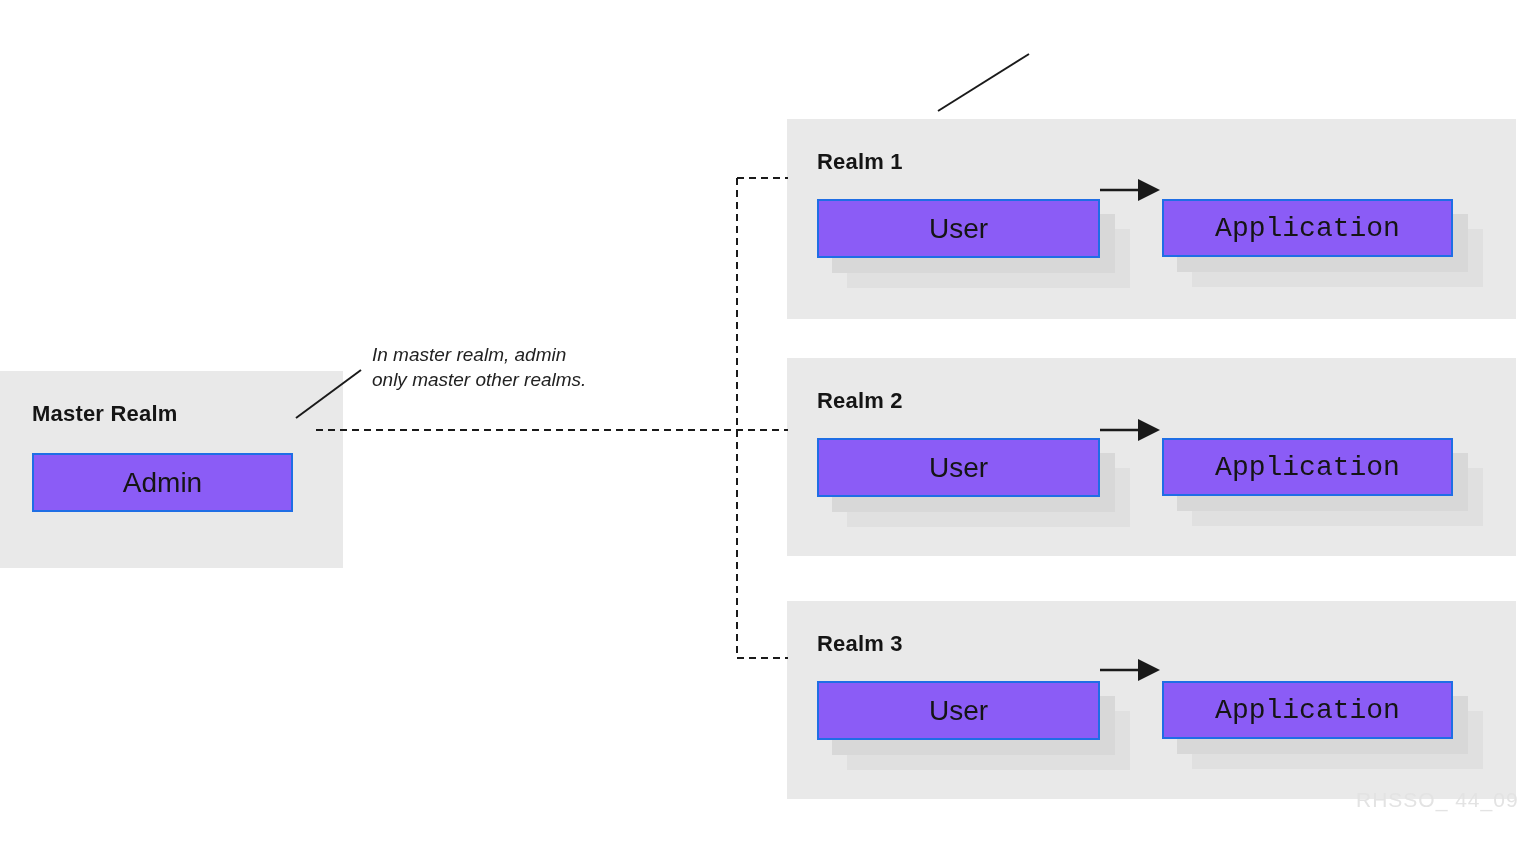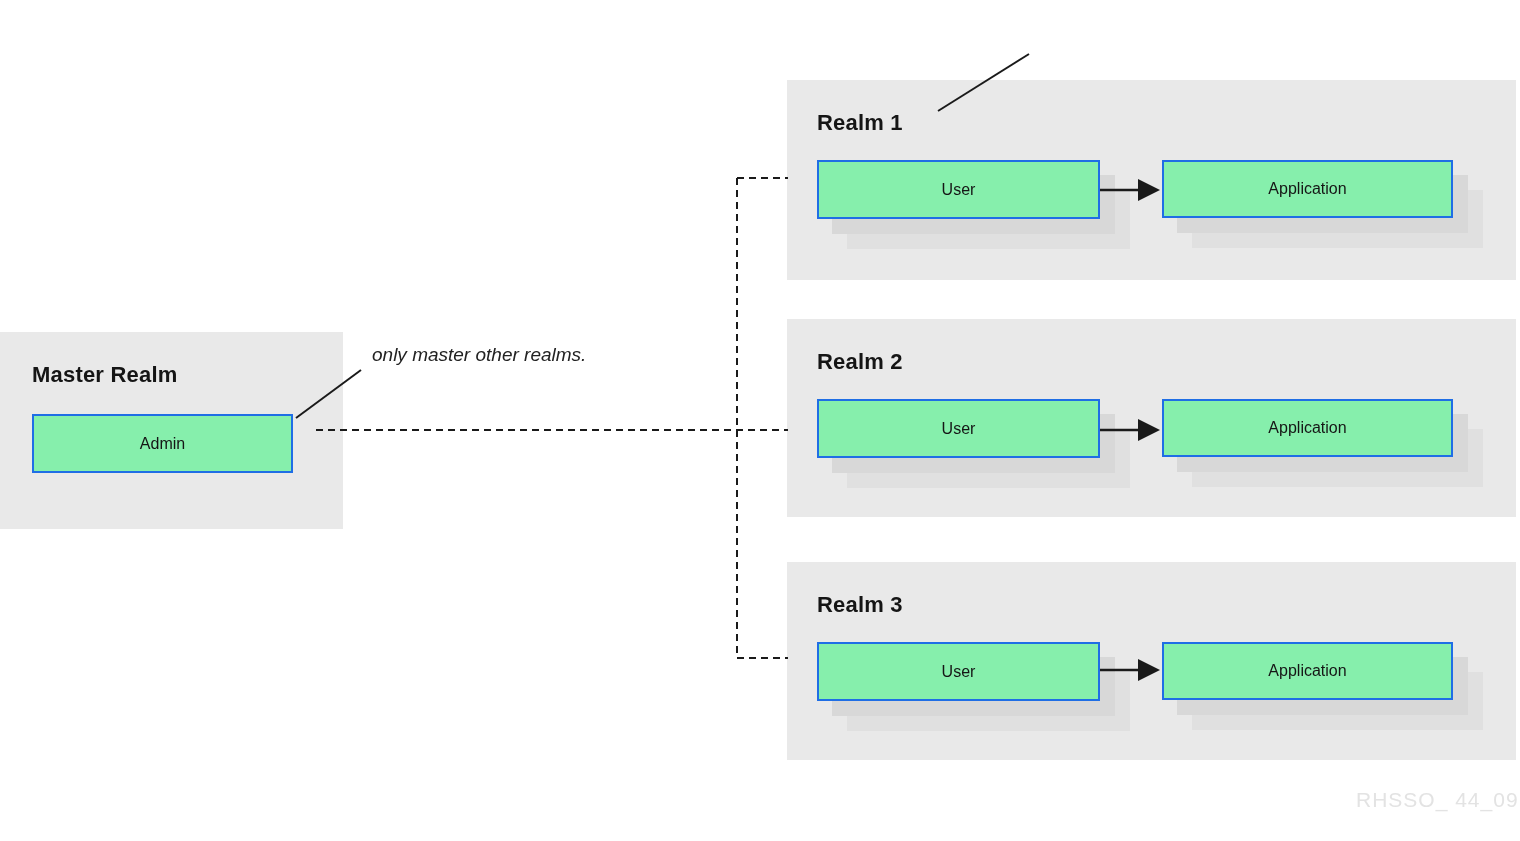--- a/index.html
+++ b/index.html
@@ -15,46 +15,47 @@
     position:relative;
     width:1520px;height:841px;
     background:#fff;
     font-family:"Liberation Sans",sans-serif;
     color:var(--text-black);
     overflow:hidden;
   }
   .panel{
     position:absolute;
     background:var(--panel-gray);
+    margin-top:39px;
   }
   .panel-master{left:0;top:332px;width:343px;height:197px;}
   .panel-realm1{left:787px;top:80px;width:729px;height:200px;}
   .panel-realm2{left:787px;top:319px;width:729px;height:198px;}
   .panel-realm3{left:787px;top:562px;width:729px;height:198px;}
   .panel-title{
     position:absolute;left:30px;top:30px;
     font-size:22px;font-weight:bold;color:var(--text-black);
     letter-spacing:0.2px;
   }
   .panel-master .panel-title{left:32px;}
   .node{
     position:absolute;
-    background:#86efac;
+    background:#8b5cf6;
     border:2px solid var(--accent-blue);
     display:flex;align-items:center;justify-content:center;
-    font-size:16px;color:var(--text-black);
+    font-size:28px;color:var(--text-black);
   }
   .node-shadow{
     position:absolute;
   }
   .shadow-deep{background:#e0e0e0;}
   .shadow-near{background:#d8d8d8;}
   .node-admin{left:32px;top:82px;width:261px;height:59px;}
   .node-user{left:30px;top:80px;width:283px;height:59px;}
-  .node-app{left:375px;top:80px;width:291px;height:58px;}
+  .node-app{left:375px;top:80px;width:291px;height:58px;font-family:Liberation Mono, monospace;}
   .user-shadow-near{left:45px;top:95px;width:283px;height:59px;}
   .user-shadow-deep{left:60px;top:110px;width:283px;height:59px;}
   .app-shadow-near{left:390px;top:95px;width:291px;height:58px;}
   .app-shadow-deep{left:405px;top:110px;width:291px;height:58px;}
   .overlay{
     position:absolute;left:0;top:0;width:1520px;height:841px;
     pointer-events:none;
   }
   .annotation{
     position:absolute;
@@ -141,18 +142,19 @@
       <polygon points="1138,419 1160,430 1138,441" fill="#1a1a1a"></polygon>
     </g>
 
     <g>
       <line x1="1100" y1="670" x2="1140" y2="670" stroke="#1a1a1a" stroke-width="2.5"></line>
       <polygon points="1138,659 1160,670 1138,681" fill="#1a1a1a"></polygon>
     </g>
   </svg>
 
   <div class="annotation annotation-master">
+    <div>In master realm, admin</div>
     <div>only master other realms.</div>
   </div>
 
   <div class="watermark">RHSSO_ 44_0919</div>
 
 </div>
 
 </body></html>

